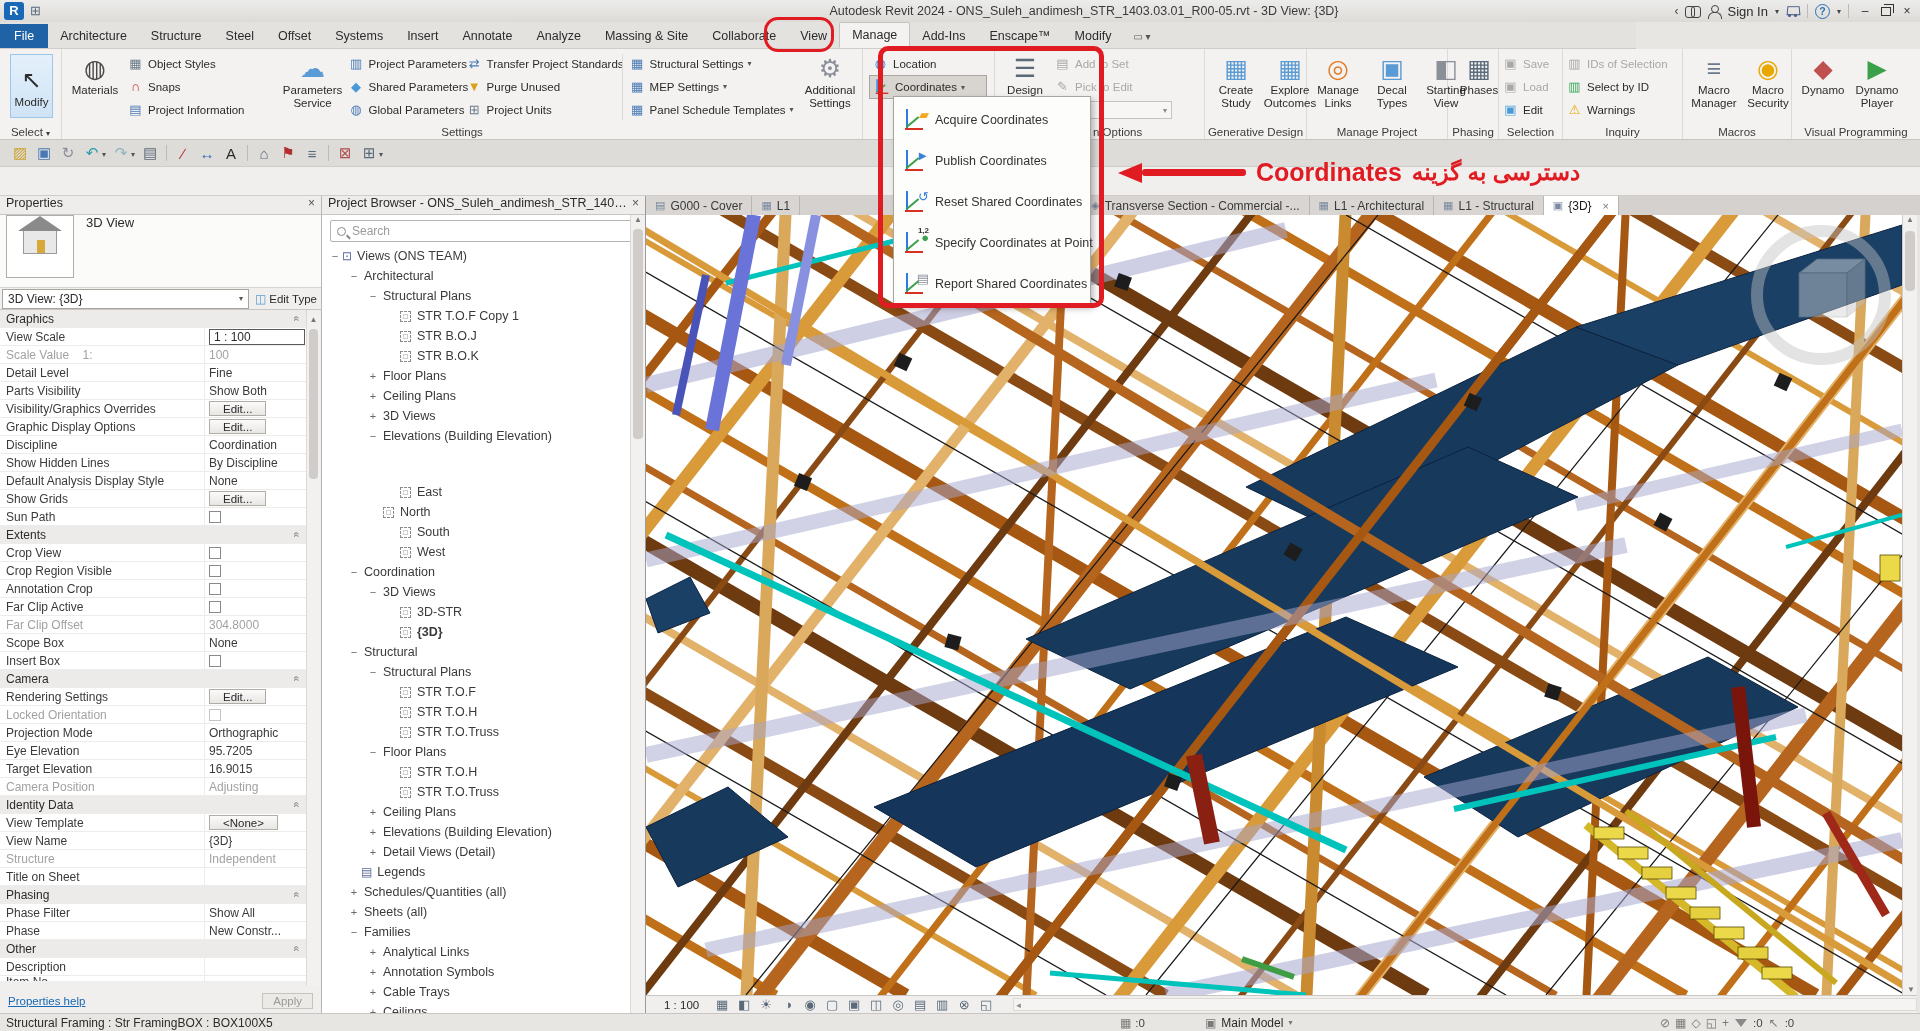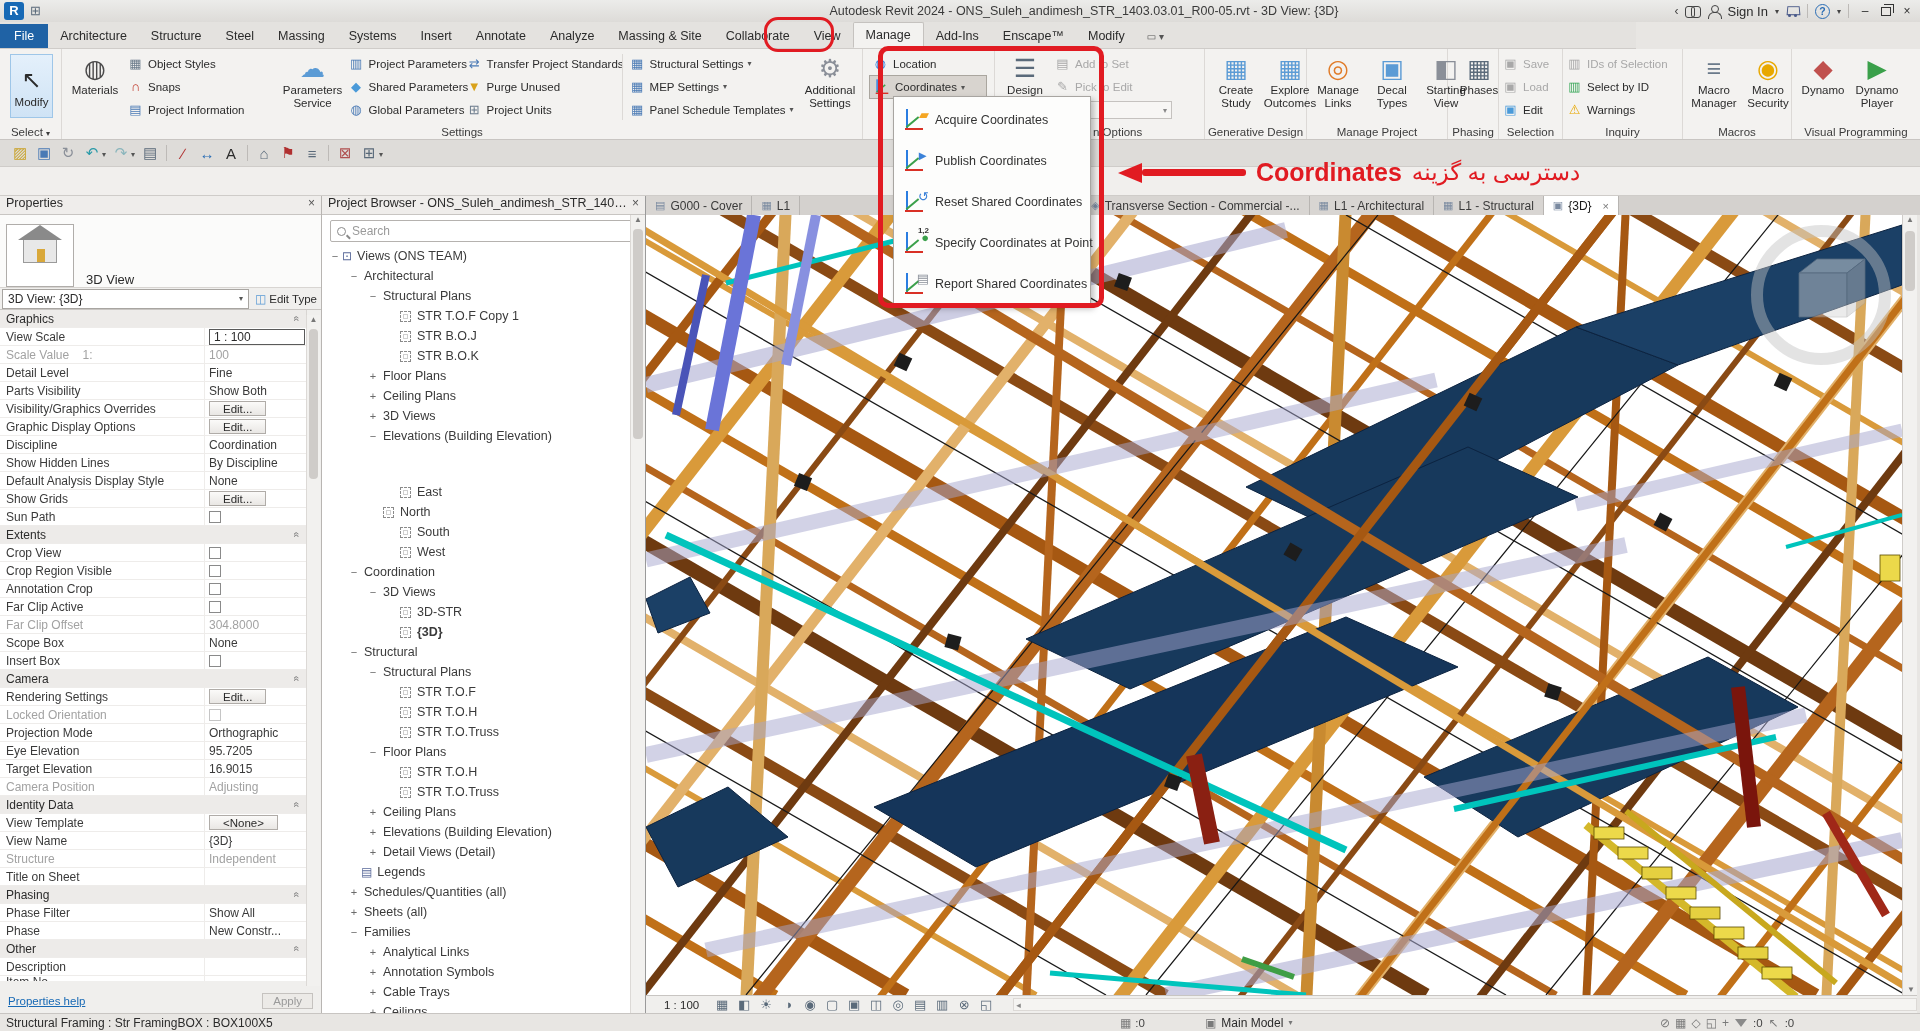--- a/index.html
+++ b/index.html
@@ -64,32 +64,32 @@
 
 #coordmenu{left:893px;top:96px;width:198px;height:210px;background:#fdfdfc;border:1px solid #a8a5a1;box-shadow:3px 3px 6px rgba(0,0,0,.25);z-index:50;padding-top:2px}
 .mitem{display:flex;align-items:center;gap:9px;height:41px;padding:0 8px;font-size:12.5px;color:#333;white-space:nowrap}
 
 #redrect1{left:764px;top:17px;width:70px;height:35px;border:3.5px solid #e11b22;border-radius:14px;z-index:60}
 #redrect2{left:878px;top:46px;width:226px;height:262px;border:5px solid #e11b22;border-radius:10px;z-index:60}
 #annot{left:1118px;top:158px;display:flex;align-items:center;z-index:70}
 #annot .ahead{width:0;height:0;border-top:10px solid transparent;border-bottom:10px solid transparent;border-right:24px solid #e11b22}
 #annot .aline{width:104px;height:7px;background:#e11b22;border-radius:3px}
 #annot .aen{font-size:25px;font-weight:bold;color:#e11b22;margin:0 10px}
-#annot .afa{font-size:23px;font-weight:normal;color:#e11b22;direction:rtl}
+#annot .afa{font-size:23px;font-weight:bold;color:#e11b22;direction:rtl}
 
 #qat{left:0;top:140px;width:1920px;height:27px;background:#dedcd9;display:flex;align-items:center;padding-left:8px;border-bottom:1px solid #cfccc9}
 .qicon{width:24px;text-align:center;font-size:15px}
 .qarr{font-size:8px;color:#555;margin:2px 3px 0 -2px}
 .qsep{width:1px;height:16px;background:#bdbab7;margin:0 4px}
 #optionsbar{left:0;top:167px;width:1920px;height:29px;background:#f1efed;border-bottom:1px solid #cfccc9}
 
 .panelhdr{height:19px;background:#efedeb;border-bottom:1px solid #c8c5c2;display:flex;align-items:flex-start;font-size:12.5px;color:#2b2b2b;padding:0 6px;justify-content:space-between;white-space:nowrap;overflow:hidden}
 .phx{color:#555;font-size:12px;flex:none;padding-left:4px}
 #properties{left:0;top:196px;width:322px;height:817px;background:#f0efed;border-right:1px solid #b8b5b2}
-#thumbrow{display:flex;align-items:flex-end;height:73px;border-bottom:1px solid #d8d5d2;background:#fbfbfa}
+#thumbrow{display:flex;align-items:flex-start;height:73px;border-bottom:1px solid #d8d5d2;background:#fbfbfa}
 #thumbbox{width:68px;height:63px;margin-left:6px;background:#fff;border:1px solid #b0adaa;position:relative}
 .house{position:absolute;left:16px;top:14px;width:34px;height:24px;background:#e8e8e8;border:1px solid #9a9a9a}
 .house::before{content:"";position:absolute;left:-6px;top:-15px;border-left:22px solid transparent;border-right:22px solid transparent;border-bottom:15px solid #8a8a8a}
 .house::after{content:"";position:absolute;left:13px;bottom:0;width:8px;height:13px;background:#d9a83a}
 #thumblabel{font-size:13px;color:#2b2b2b;margin-left:12px}
 #typerow{display:flex;align-items:center;height:22px;border-bottom:1px solid #c8c5c2}
 #typesel{flex:1;height:20px;background:#fff;border:1px solid #a8a5a1;margin:0 2px;font-size:12px;color:#2b2b2b;display:flex;align-items:center;padding:0 5px;justify-content:space-between}
 #edittype{display:flex;align-items:center;gap:3px;font-size:11.5px;color:#2b2b2b;padding:0 4px;white-space:nowrap}
 #propgrid{height:671px;overflow:hidden;background:#fff;border-right:1px solid #d8d5d2;width:307px}
 .prow,.psec{display:flex;height:18px;align-items:center;font-size:12px;border-bottom:1px solid #eeecea}
@@ -173,21 +173,21 @@
     <span class="winbtn">×</span>
   </div>
 </div>
 
 <div class="abs" id="tabrow">
   <div style="display:flex;align-items:flex-end">
       <div class="rtab file">File</div>
       <div class="rtab">Architecture</div>
       <div class="rtab">Structure</div>
       <div class="rtab">Steel</div>
-      <div class="rtab">Massing</div>
+      <div class="rtab">Offset</div>
       <div class="rtab">Systems</div>
       <div class="rtab">Insert</div>
       <div class="rtab">Annotate</div>
       <div class="rtab">Analyze</div>
       <div class="rtab">Massing &amp; Site</div>
       <div class="rtab">Collaborate</div>
       <div class="rtab">View</div>
       <div class="rtab active">Manage</div>
       <div class="rtab">Add-Ins</div>
       <div class="rtab">Enscape™</div>

